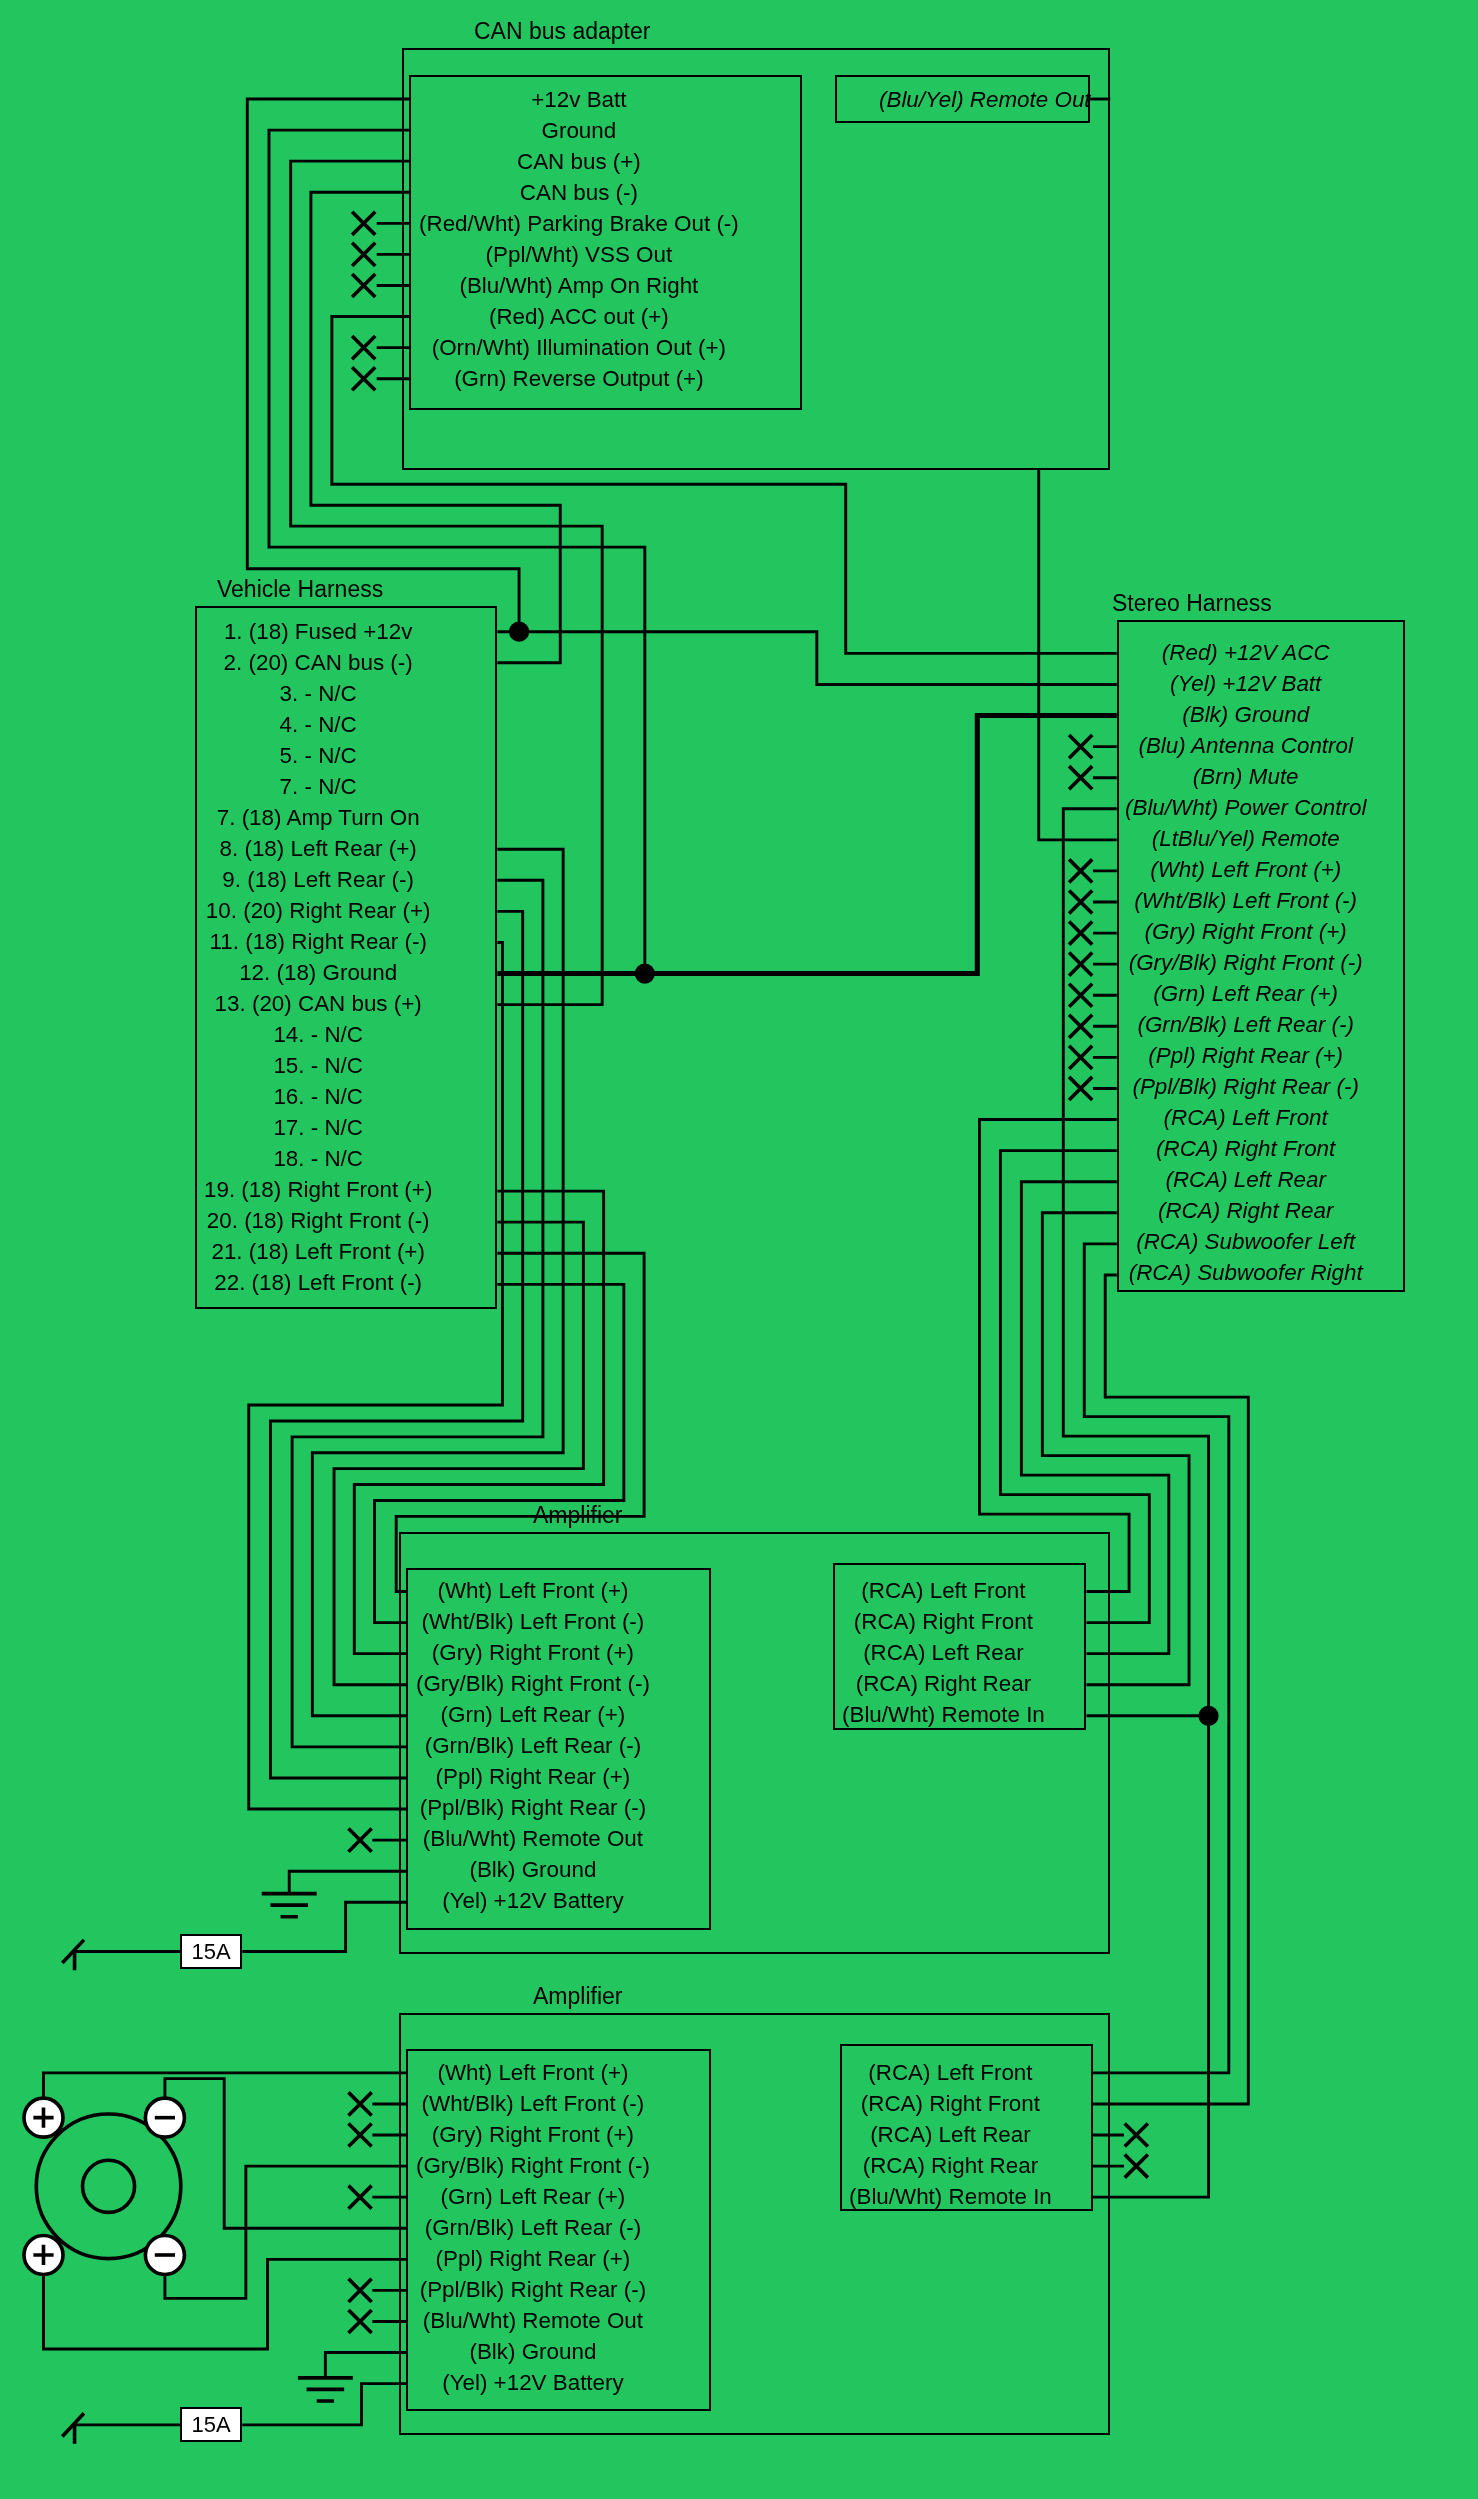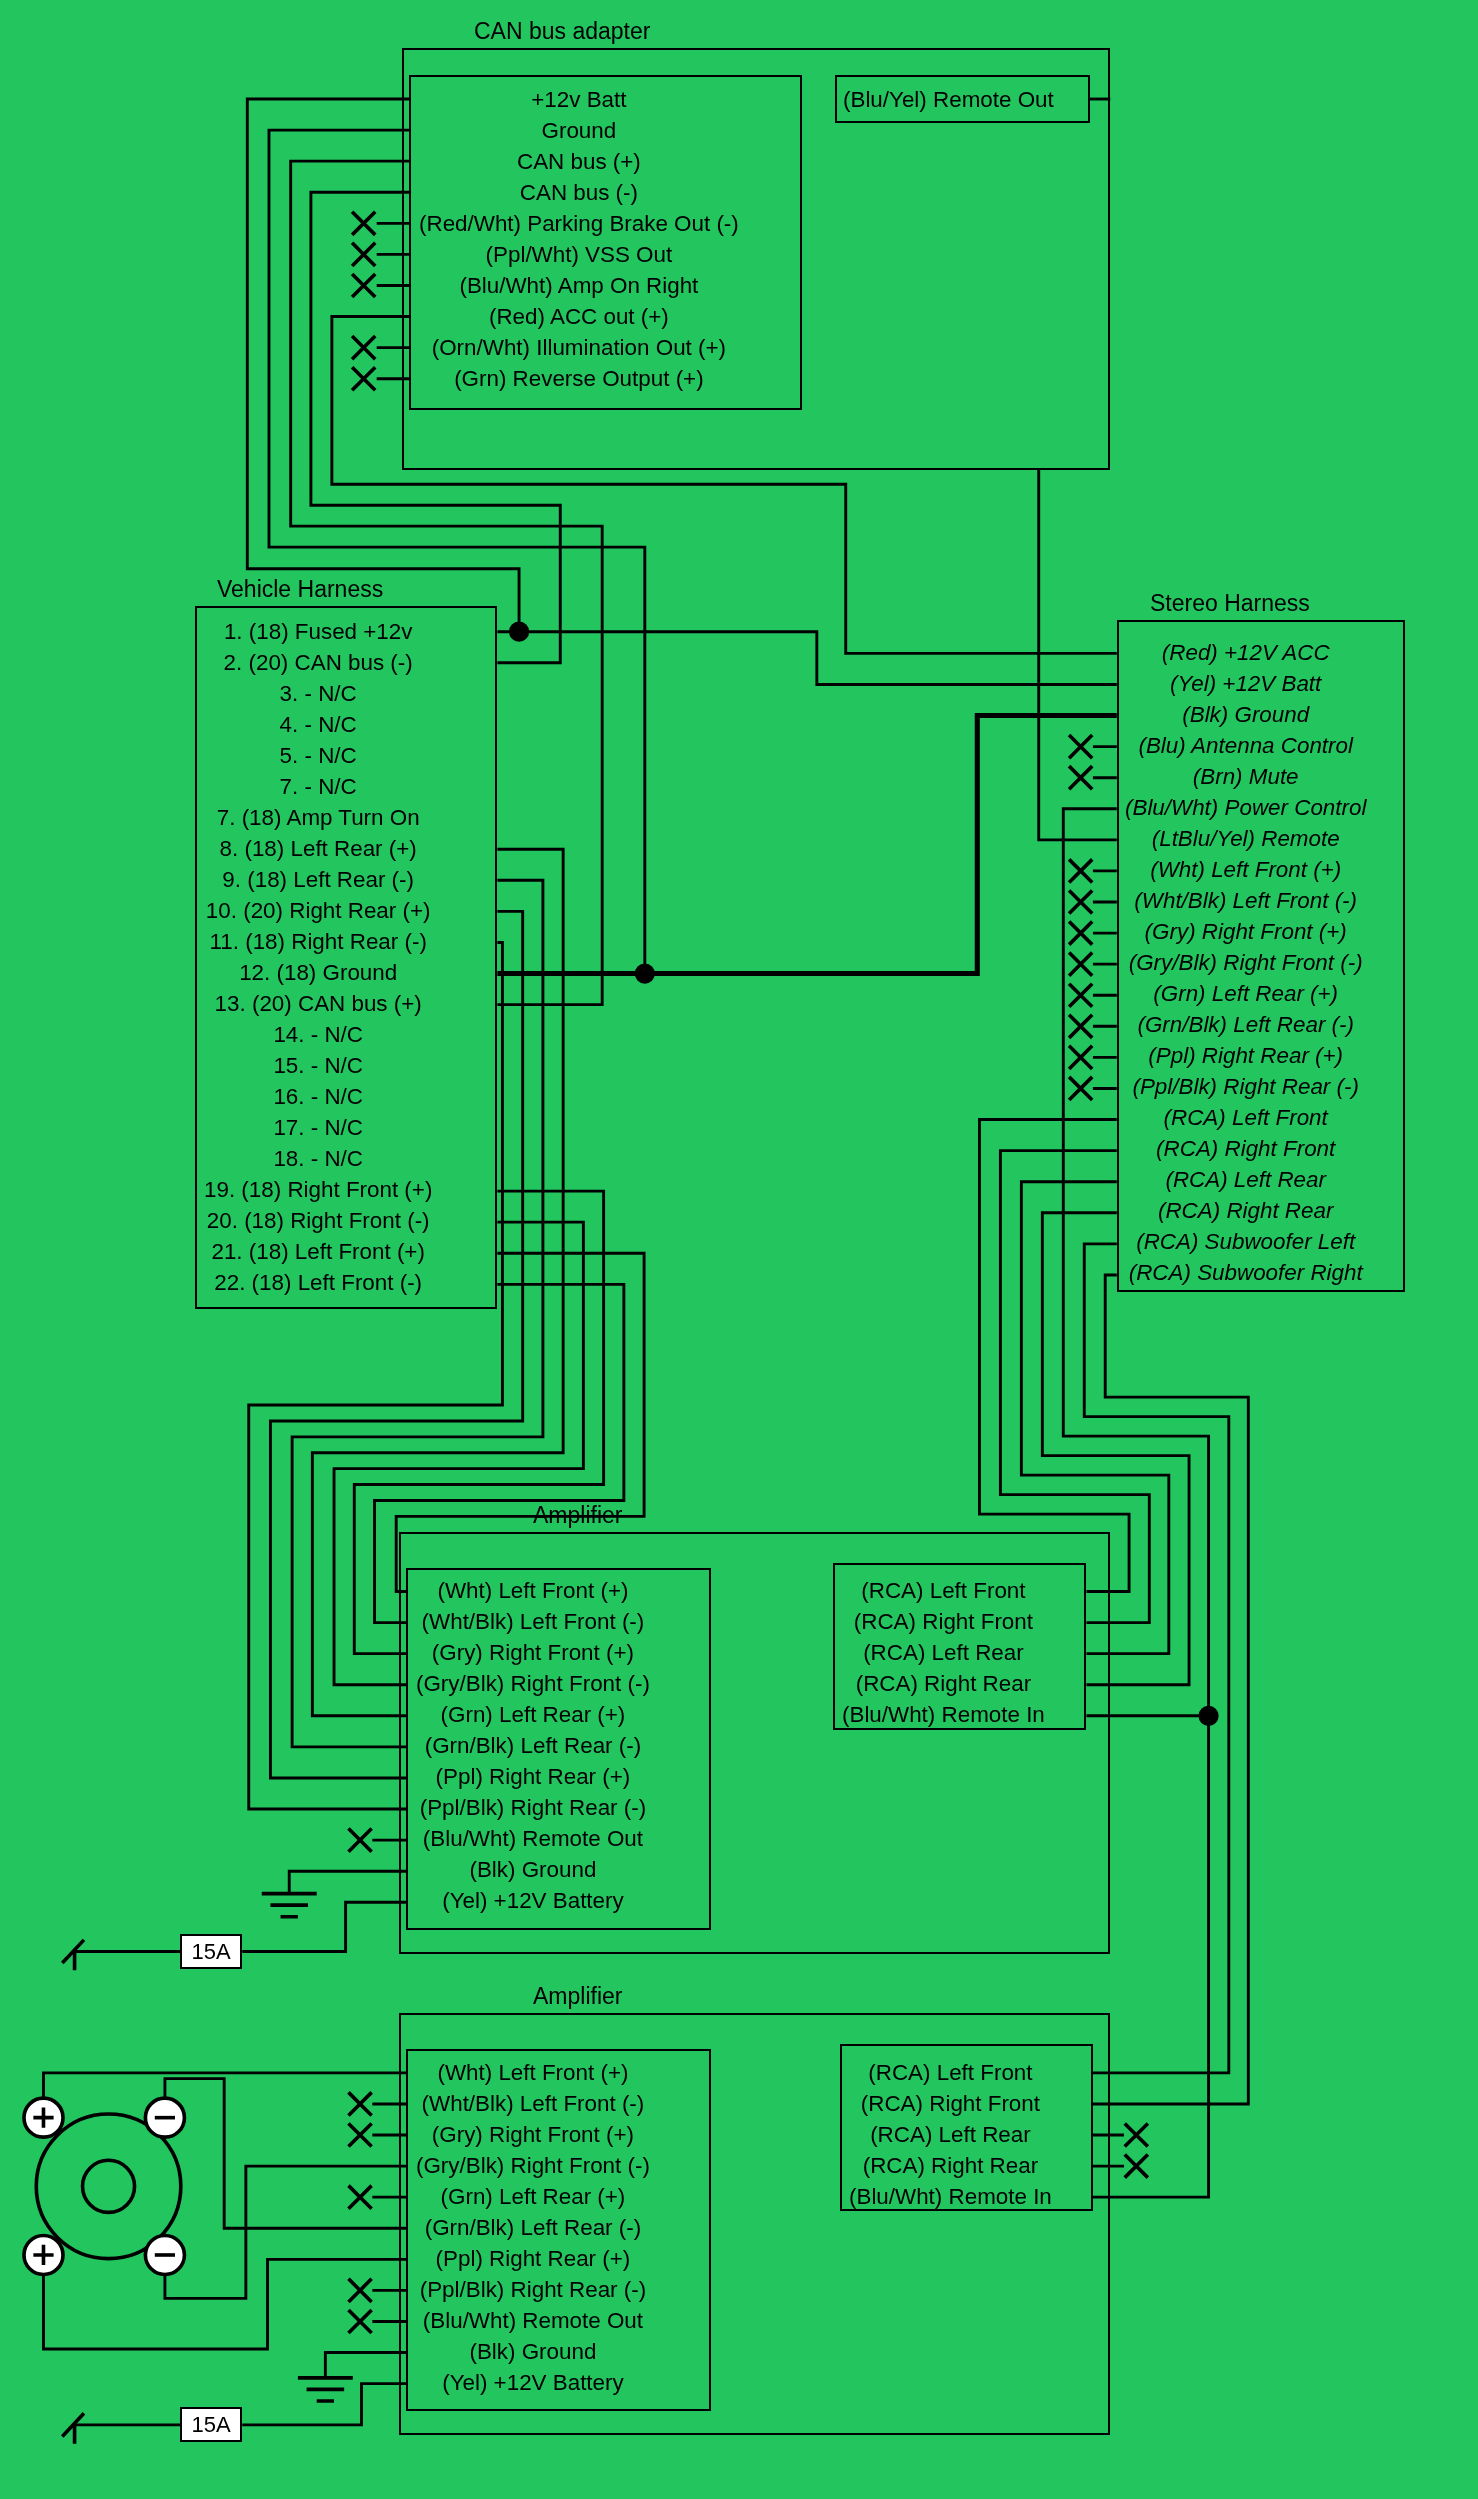--- a/index.html
+++ b/index.html
@@ -140,25 +140,25 @@
   <div class="box" style="left:406px;top:1568px;width:305px;height:362px;"></div>
   <div class="box" style="left:833px;top:1563px;width:253px;height:167px;"></div>
   <div class="box" style="left:399px;top:2013px;width:711px;height:422px;"></div>
   <div class="box" style="left:406px;top:2049px;width:305px;height:362px;"></div>
   <div class="box" style="left:840px;top:2044px;width:253px;height:167px;"></div>
   <div class="box" style="left:180px;top:1934px;width:62px;height:35px;background:#fff;"></div>
   <div class="box" style="left:180px;top:2407px;width:62px;height:35px;background:#fff;"></div>
 
   <div class="title" style="left:474px;top:19px;">CAN bus adapter</div>
   <div class="title" style="left:217px;top:577px;">Vehicle Harness</div>
-  <div class="title" style="left:1150px;top:591px;">Stereo Harness</div>
+  <div class="title" style="left:1112px;top:591px;">Stereo Harness</div>
   <div class="title" style="left:533px;top:1503px;">Amplifier</div>
   <div class="title" style="left:533px;top:1984px;">Amplifier</div>
 
-  <div class="pinlist" style="left:843px;top:84px;">
+  <div class="pinlist" style="left:879px;top:84px;font-style:italic;">
     <div>(Blu/Yel) Remote Out</div>
   </div>
 
   <div class="pinlist" style="left:419px;top:84px;">
     <div>+12v Batt</div>
     <div>Ground</div>
     <div>CAN bus (+)</div>
     <div>CAN bus (-)</div>
     <div>(Red/Wht) Parking Brake Out (-)</div>
     <div>(Ppl/Wht) VSS Out</div>

